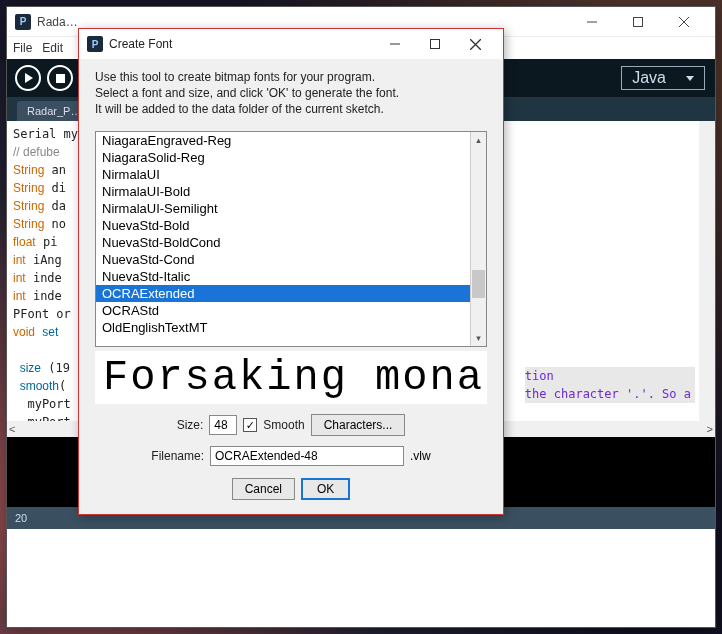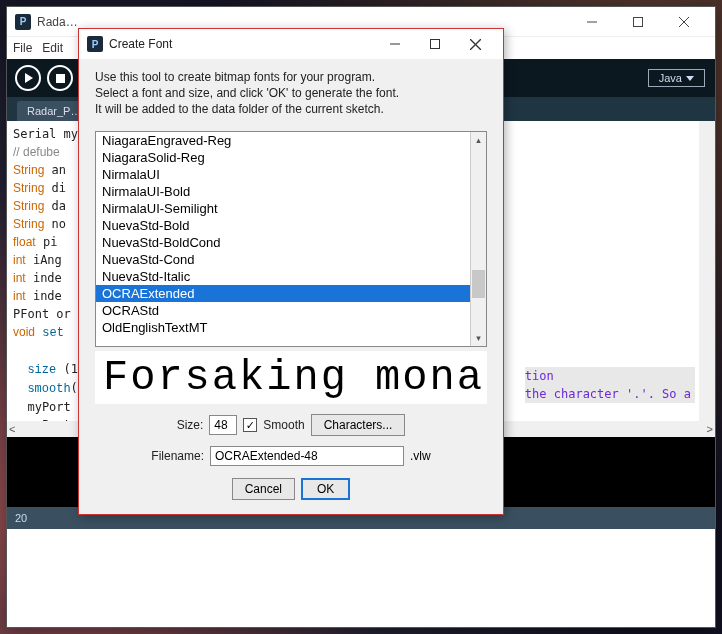--- a/index.html
+++ b/index.html
@@ -12,27 +12,27 @@
   
   .main-win { position:absolute; left:6px; top:6px; width:710px; height:622px; background:#fff; border:1px solid #555; box-shadow:0 4px 20px rgba(0,0,0,.4); }
   .main-titlebar { height:30px; display:flex; align-items:center; padding:0 8px; background:#fff; border-bottom:1px solid #eee; }
   .p-logo { width:16px; height:16px; background:#1a2a3a; color:#9cf; font-size:10px; font-weight:bold; display:flex; align-items:center; justify-content:center; border-radius:2px; margin-right:6px; }
   .main-title { font-size:12px; color:#444; flex:1; white-space:nowrap; overflow:hidden; }
   .win-controls { display:flex; }
   .win-btn { width:46px; height:28px; display:flex; align-items:center; justify-content:center; color:#444; }
   .menu-bar { height:22px; display:flex; align-items:center; padding:0 6px; background:#fff; font-size:12px; color:#333; gap:10px; }
   .toolbar { height:38px; background:#0c1820; display:flex; align-items:center; padding:0 8px; gap:6px; position:relative; }
   .tb-btn { width:26px; height:26px; border-radius:50%; border:2px solid #fff; display:flex; align-items:center; justify-content:center; color:#fff; }
-  .lang-btn { position:absolute; right:10px; border:1px solid #9ab; color:#cde; font-size:11px; padding:2px 10px; display:flex; align-items:center; gap:4px; }
+  .lang-btn { position:absolute; right:10px; border:1px solid #9ab; color:#cde; font-size:16px; padding:2px 10px; display:flex; align-items:center; gap:20px; }
   .tabbar { height:24px; background:#1f3642; display:flex; align-items:flex-end; padding-left:10px; }
   .tab { background:#3a5060; color:#dde; font-size:11px; padding:4px 10px; border-radius:3px 3px 0 0; }
   
   .editor { background:#fff; font-family:Consolas, monospace; font-size:12px; line-height:18px; padding:4px 6px; height:300px; overflow:hidden; white-space:pre; color:#222; position:relative; }
   .kw-type { color:#cc6600; }
-  .kw-fn   { color:#006699;font-family:Liberation Mono, monospace; }
+  .kw-fn   { color:#006699; }
   .comment { color:#888; }
   
   .editor-scroll { position:absolute; right:0; top:0; bottom:0; width:16px; background:#f0f0f0; }
   .hscroll { height:16px; background:#f0f0f0; display:flex; align-items:center; justify-content:space-between; padding:0 2px; }
   .hscroll span { font-size:11px; color:#555; }
 
   .console { background:#000; height:70px; }
   .statusbar { height:22px; background:#3a5060; color:#cde; font-size:11px; padding:0 8px; display:flex; align-items:center; }
 
   

